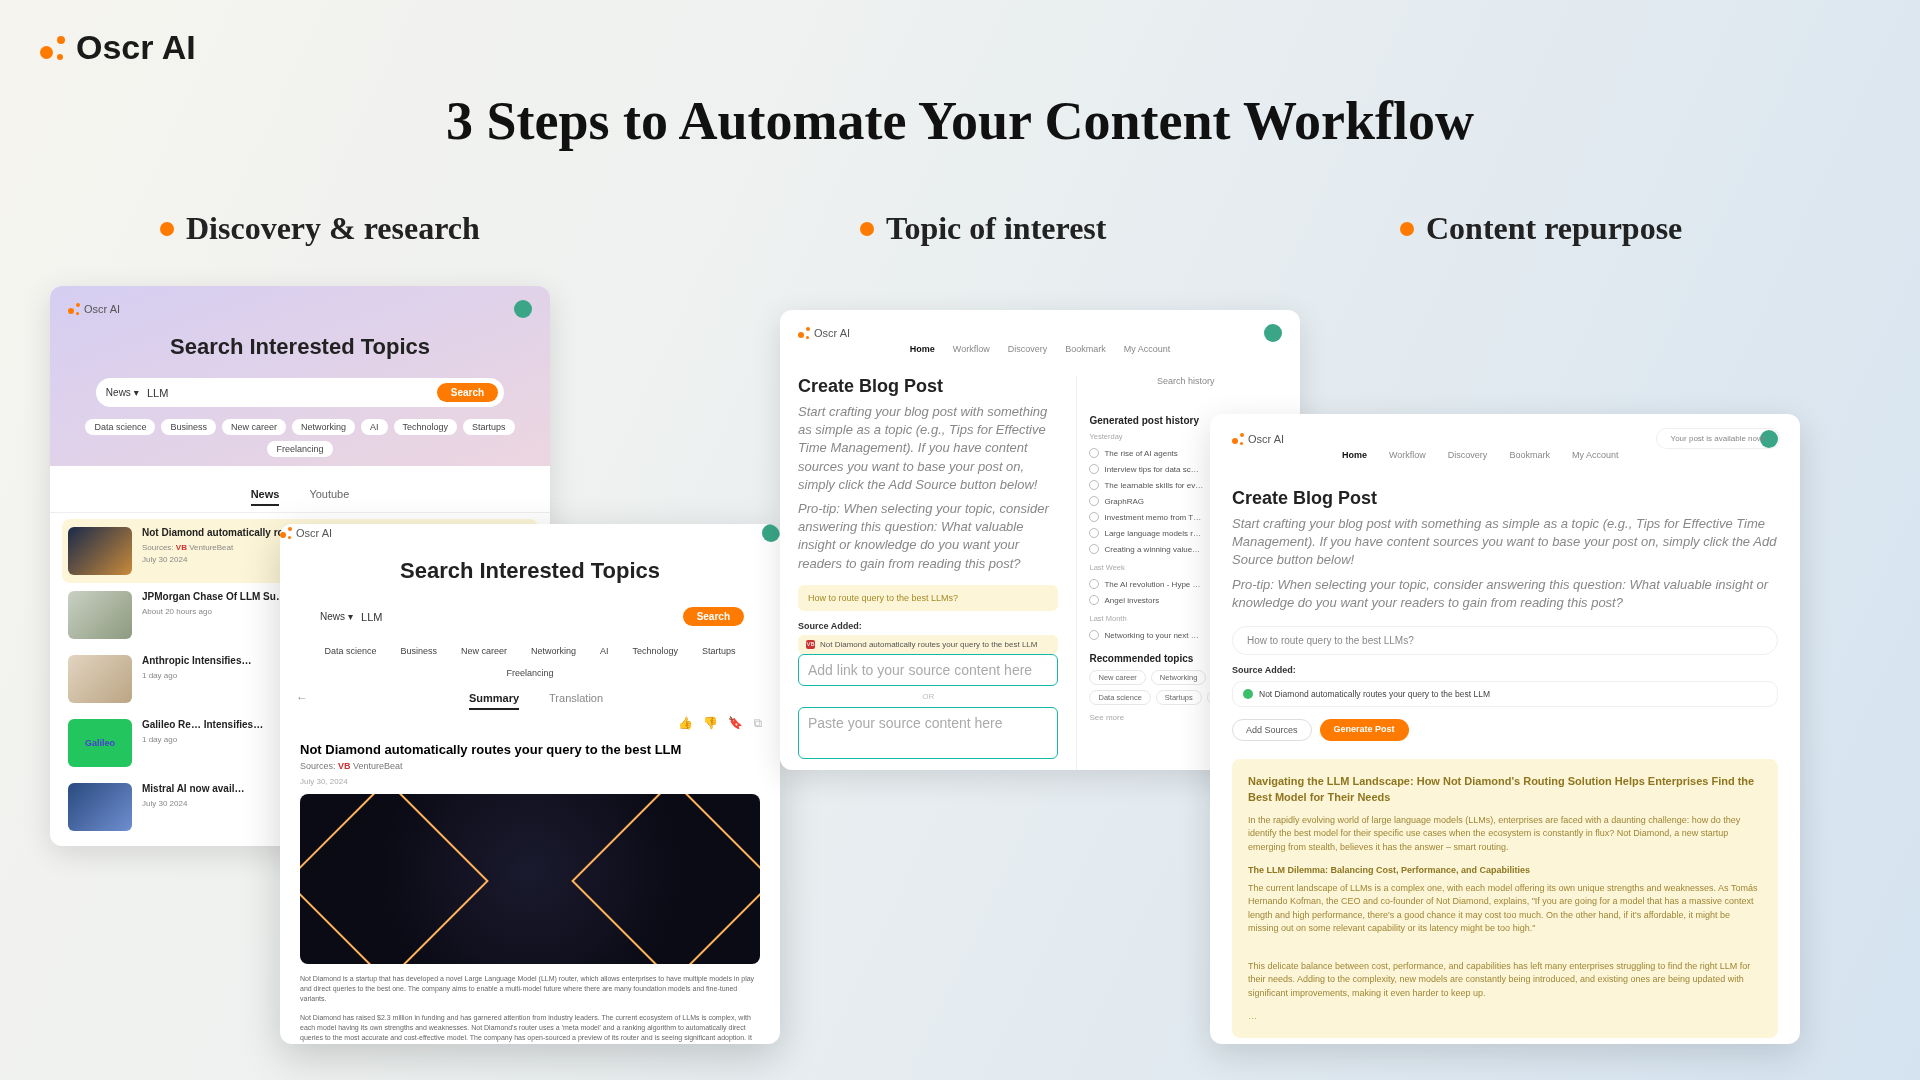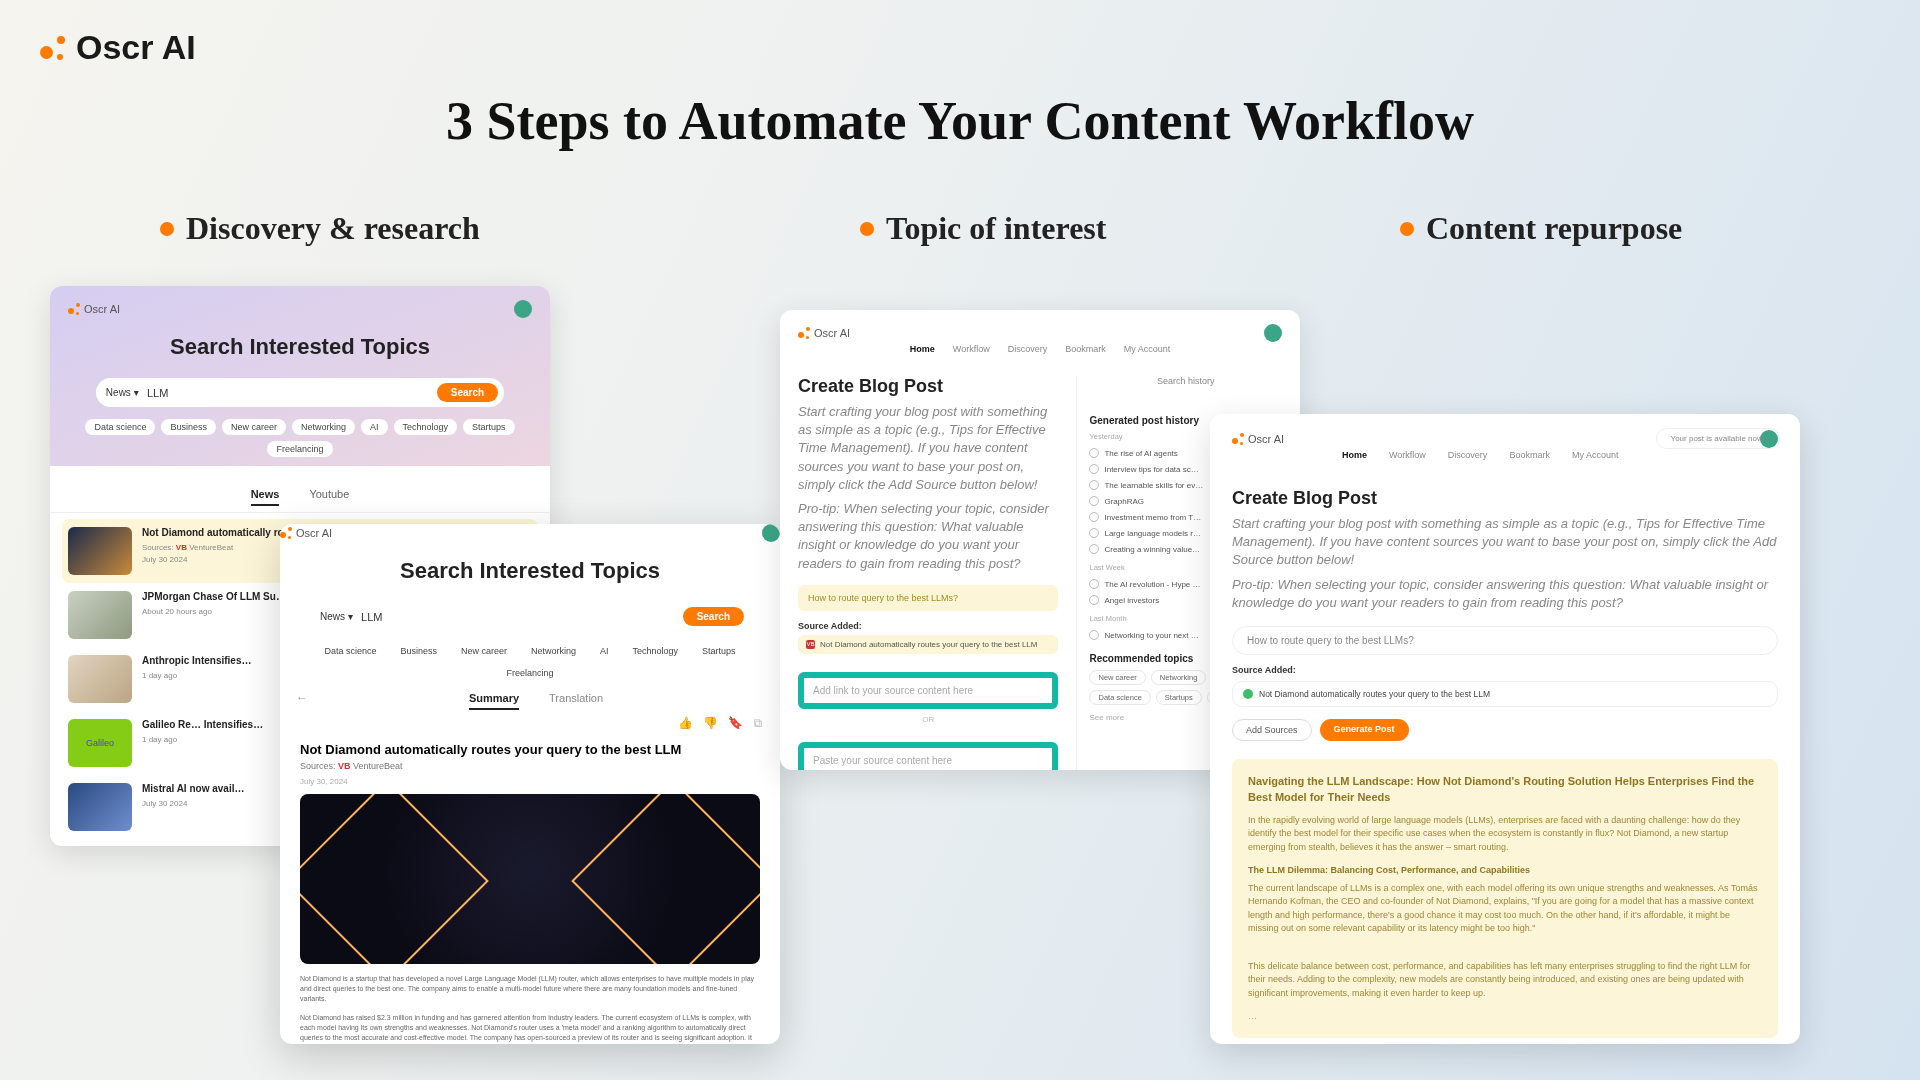--- a/index.html
+++ b/index.html
@@ -68,21 +68,21 @@
   .chips{display:flex;flex-wrap:wrap;gap:6px;justify-content:center;margin-top:12px;}
   .chip{background:#fff;border-radius:10px;padding:3px 9px;font-size:9px;color:#444;}
   .tabs-row{display:flex;gap:30px;justify-content:center;font-size:11px;color:#666;margin-top:14px;background:#fff;padding:8px 0 6px;border-bottom:1px solid #eee;}
   .tabs-row .active{color:#222;font-weight:700;border-bottom:2px solid #222;padding-bottom:4px;}
   .feed{padding:6px 12px;}
   .feed-item{display:flex;gap:10px;padding:8px 6px;border-radius:8px;}
   .feed-item.hl{background:#fdf5d7;}
   .thumb{width:64px;height:48px;border-radius:6px;background:linear-gradient(135deg,#1a2a4a,#c98a3a);flex-shrink:0;}
   .thumb.money{background:linear-gradient(135deg,#c9d0c3,#8d9a7f);}
   .thumb.anthro{background:linear-gradient(135deg,#e2d4c1,#bba583);}
-  .thumb.gal{background:#84cc16;display:flex;align-items:center;justify-content:center;color:#4a3fd1;font-weight:400;font-size:9px;text-align:center;}
+  .thumb.gal{background:#22c55e;display:flex;align-items:center;justify-content:center;color:#4a3fd1;font-weight:700;font-size:9px;text-align:center;}
   .thumb.stage{background:linear-gradient(135deg,#2a4a80,#6f8ecf);}
   .feed-text{font-size:10px;color:#222;font-weight:600;line-height:1.25;}
   .feed-meta{font-size:8px;color:#888;margin-top:3px;font-weight:400;}
 
   
   .card1b{
     position:absolute; top:524px; left:280px; width:500px; height:520px;
     background:#fff;border-radius:12px;box-shadow:0 12px 40px rgba(0,0,0,0.18);
     overflow:hidden;font-family:-apple-system,Helvetica,Arial,sans-serif;
   }
@@ -109,21 +109,21 @@
   .nav-row{display:flex;gap:18px;justify-content:center;font-size:9px;color:#888;margin-top:2px;}
   .nav-row .active{color:#111;font-weight:700;}
   .two-col{display:flex;gap:18px;margin-top:22px;}
   .colL{flex:1.15;}
   .colR{flex:0.85;border-left:1px solid #eee;padding-left:12px;}
   .cbp-title{font-size:18px;font-weight:800;color:#222;}
   .cbp-desc{font-size:13px;color:#888;font-style:italic;line-height:1.4;margin-top:6px;}
   .topic-box{background:#fdf5d7;border-radius:6px;padding:8px 10px;font-size:9px;color:#a38a25;margin-top:12px;}
   .lbl{font-size:9px;font-weight:700;color:#333;margin-top:10px;}
   .src-chip{background:#fdf5d7;border-radius:6px;padding:5px 8px;font-size:8px;color:#555;margin-top:4px;display:flex;align-items:center;gap:5px;}
-  .input-flat{border:6px solid #14b8a6;border-radius:6px;padding:7px 9px;font-size:10px;color:#aaa;margin-top:18px;}
+  .input-flat{border:1px solid #14b8a6;border-radius:6px;padding:7px 9px;font-size:14px;color:#aaa;margin-top:0;}
   .or{text-align:center;font-size:8px;color:#bbb;margin:6px 0;}
   .actions2{display:flex;gap:8px;justify-content:center;margin-top:14px;}
   .btn-outline{border:1px solid #ddd;border-radius:16px;padding:5px 13px;font-size:9px;color:#555;}
   .btn-orange{background:#ff7a00;color:#fff;border-radius:16px;padding:5px 14px;font-size:9px;font-weight:600;}
   .side-h{font-size:9px;color:#888;text-align:center;}
   .side-h2{font-size:10px;font-weight:700;color:#222;margin-top:6px;}
   .side-list{margin-top:4px;}
   .side-item{font-size:8px;color:#555;padding:3px 0;display:flex;align-items:center;gap:5px;}
   .side-item::before{content:"";width:8px;height:8px;border:1px solid #bbb;border-radius:50%;}
   .side-sub{font-size:7.5px;color:#aaa;margin-top:6px;}
@@ -329,21 +329,21 @@
       <div class="cbp-desc">Start crafting your blog post with something as simple as a topic (e.g., Tips for Effective Time Management). If you have content sources you want to base your post on, simply click the Add Source button below!</div>
       <div class="cbp-desc">Pro-tip: When selecting your topic, consider answering this question: What valuable insight or knowledge do you want your readers to gain from reading this post?</div>
       <div class="topic-box">How to route query to the best LLMs?</div>
       <div class="lbl">Source Added:</div>
       <div class="src-chip">
         <span style="width:9px;height:9px;background:#c33;color:#fff;font-size:6px;display:inline-flex;align-items:center;justify-content:center;border-radius:2px;">VB</span>
         <span>Not Diamond automatically routes your query to the best LLM</span>
       </div>
       <div class="input-flat">Add link to your source content here</div>
       <div class="or">OR</div>
-      <div class="input-flat" style="height:40px;">Paste your source content here</div>
+      <div class="input-flat" style="height:52px;">Paste your source content here</div>
       <div class="actions2">
         <span class="btn-outline">Add Sources</span>
         <span class="btn-orange">Generate Post</span>
       </div>
     </div>
     <div class="colR">
       <div class="side-h">Search history</div>
       <div style="display:flex;justify-content:space-between;align-items:flex-end;margin-top:23px;">
         <div class="side-h2">Generated post history</div>
         <div style="font-size:7px;color:#bbb;">Clear history</div>

